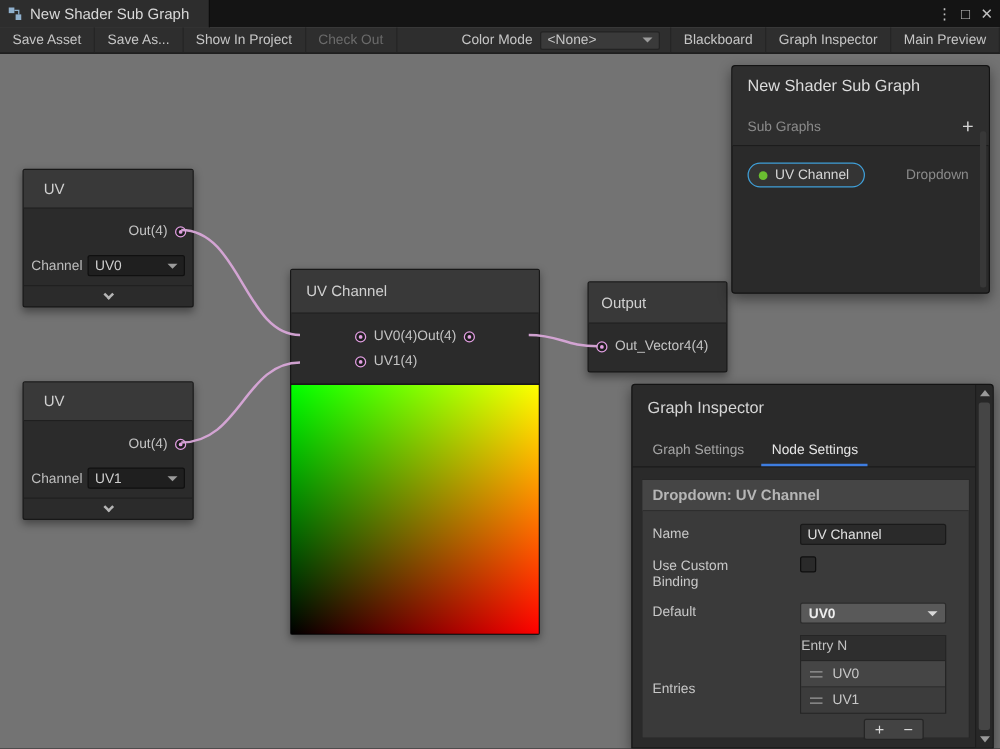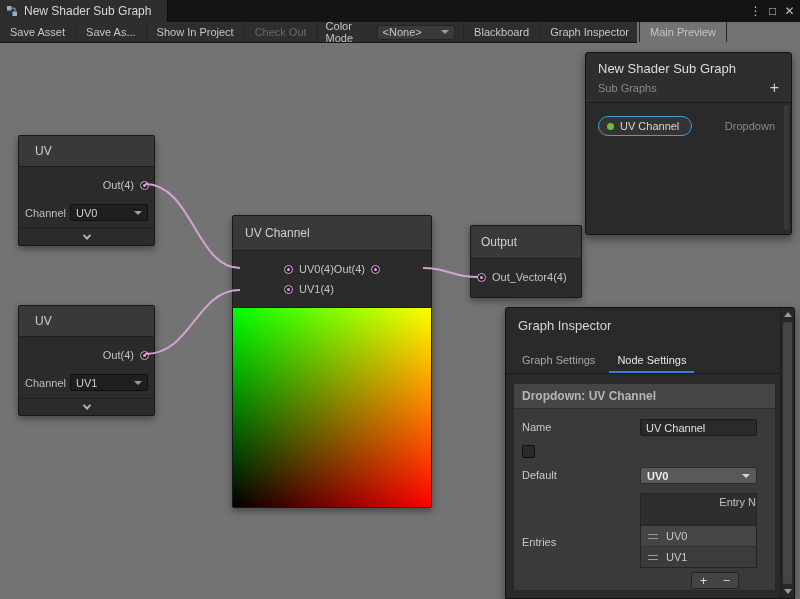--- a/index.html
+++ b/index.html
@@ -7,21 +7,21 @@
   body{font-family:"Liberation Sans",sans-serif;width:800px;height:599px;overflow:hidden}
   #app{position:relative;width:800px;height:599px;background:#737373;overflow:hidden;color:#c6c6c6}
 
   
   .titlebar{position:absolute;top:0;left:0;width:800px;height:22px;background:#141414;display:flex;align-items:stretch;z-index:30}
   .doc-tab{display:flex;align-items:center;gap:6px;background:#2d2d2d;padding:0 16px 0 6px;font-size:12px;color:#d8d8d8;border-right:1px solid #0c0c0c;cursor:pointer}
   .win-icons{margin-left:auto;display:flex;align-items:center;color:#c0c0c0;font-size:12px;padding-right:2px}
   .win-icons span{width:17px;text-align:center;cursor:pointer;line-height:22px}
 
   
-  .toolbar{position:absolute;top:22px;left:0;width:637px;height:21px;background:#2e2e2e;border-bottom:1px solid #161616;display:flex;align-items:stretch;font-size:11px;color:#c6c6c6;z-index:30}
+  .toolbar{position:absolute;top:22px;left:0;width:800px;height:21px;background:#2e2e2e;border-bottom:1px solid #161616;display:flex;align-items:stretch;font-size:11px;color:#c6c6c6;z-index:30}
   .tb-btn{padding:0 10px;display:flex;align-items:center;border-right:1px solid #252525;cursor:pointer;white-space:nowrap}
   .tb-btn.disabled{color:#6b6b6b;cursor:default}
   .cm-group{margin-left:auto;display:flex;align-items:center;padding:0 8px;gap:6px}
   .cm-label{color:#c6c6c6}
   .cm-select{width:96px;height:15px;background:#3a3a3a;border:1px solid #232323;border-radius:2px;display:flex;align-items:center;justify-content:space-between;padding:0 5px;cursor:pointer}
   .arrow-down{width:0;height:0;border-left:4px solid transparent;border-right:4px solid transparent;border-top:4px solid #9b9b9b}
   .arrow-down.light{border-top-color:#d8d8d8}
 
   
   .edges{position:absolute;inset:0;pointer-events:none;z-index:10}
@@ -52,21 +52,21 @@
   .output-node{width:112px}
   .output-node .node-h{padding:9px 10px}
   .output-node .prow{padding:12px 6px 14px 6px}
 
   
   .panel{position:absolute;background:#2a2a2a;border:1px solid #131313;border-radius:3px;box-shadow:0 4px 10px rgba(0,0,0,.45);z-index:20}
 
   .blackboard{left:585px;top:52px;width:207px;height:183px}
   .bb-header{padding:8px 12px;border-bottom:1px solid #1c1c1c;background:#2e2e2e;position:relative;border-radius:3px 3px 0 0}
   .bb-title{font-size:13px;color:#dcdcdc}
-  .bb-sub{font-size:11px;color:#8b8b8b;margin-top:6px}
+  .bb-sub{font-size:11px;color:#8b8b8b;margin-top:20px}
   .bb-add{position:absolute;right:12px;bottom:7px;font-size:16px;color:#d4d4d4;cursor:pointer;line-height:14px}
   .bb-row{display:flex;align-items:center;justify-content:space-between;padding:13px 16px 0 12px}
   .bb-pill{display:inline-flex;align-items:center;gap:6px;border:1px solid #3f9fd8;border-radius:11px;padding:3px 12px 3px 8px;font-size:11px;color:#d6d6d6;background:#343434;cursor:pointer}
   .bb-dot{width:7px;height:7px;border-radius:50%;background:#6abe30}
   .bb-type{font-size:11px;color:#8b8b8b}
   .bb-scroll{position:absolute;top:52px;bottom:4px;right:2px;width:5px;background:#383838;border-radius:2px;cursor:pointer}
 
   .inspector{left:505px;top:307px;width:290px;height:292px;border-radius:3px 3px 0 0}
   .gi-header{padding:10px 12px;font-size:13px;color:#d6d6d6;height:40px}
   .gi-tabs{display:flex;border-bottom:1px solid #1b1b1b;padding:0 6px;gap:2px;height:26px}
@@ -78,21 +78,21 @@
   .fields{padding:10px 8px 6px;font-size:11px;color:#c8c8c8}
   .frow{display:flex;margin-bottom:9px}
   .frow.center{align-items:center}
   .flabel{flex:0 0 118px;padding-top:2px}
   .flabel .wrap{display:inline-block;max-width:80px;line-height:13px}
   .fctl{flex:1;margin-right:10px}
   input.txt{width:100%;height:17px;background:#2a2a2a;border:1px solid #1a1a1a;border-radius:2px;color:#e0e0e0;font-size:11px;padding:0 5px;font-family:"Liberation Sans",sans-serif}
   .chk{width:13px;height:13px;background:#2a2a2a;border:1px solid #0f0f0f;border-radius:2px;cursor:pointer}
   .dd{height:17px;background:#595959;border:1px solid #2c2c2c;border-radius:2px;display:flex;align-items:center;justify-content:space-between;padding:0 6px;font-weight:bold;color:#ededed;cursor:pointer}
   .list{border:1px solid #252525;background:#383838}
-  .list-h{background:#2e2e2e;padding:2px 0 17px;text-align:right;color:#c2c2c2;border-bottom:1px solid #252525}
+  .list-h{background:#2e2e2e;padding:2px 0 5px;text-align:left;color:#c2c2c2;border-bottom:1px solid #252525}
   .list-row{display:flex;align-items:center;gap:8px;padding:4px 7px;background:#454545;cursor:pointer}
   .list-row.alt{background:#3c3c3c;border-top:1px solid #313131}
   .handle{width:10px;height:5px;border-top:1px solid #9a9a9a;border-bottom:1px solid #9a9a9a}
   .list-foot{display:flex;justify-content:flex-end;margin-top:4px;padding-right:18px}
   .pm{display:flex;background:#434343;border:1px solid #252525;border-radius:2px}
   .pm span{width:23px;text-align:center;font-size:13px;color:#d8d8d8;line-height:15px;cursor:pointer}
   .gi-scroll{position:absolute;top:0;bottom:0;right:0;width:14px;background:#272727;border-left:1px solid #1d1d1d;border-radius:0 3px 0 0}
   .sarr{position:absolute;left:3px;width:0;height:0;border-left:4px solid transparent;border-right:4px solid transparent;cursor:pointer}
   .sarr.up{top:4px;border-bottom:5px solid #999}
   .sarr.dn{bottom:4px;border-top:5px solid #999}
@@ -234,20 +234,21 @@
     <div class="gi-body">
       <div class="sec-h">Dropdown: UV Channel</div>
       <div class="fields">
         <div class="frow">
           <div class="flabel">Name</div>
           <div class="fctl">
             <input class="txt" type="text" value="UV Channel" style="">
           </div>
         </div>
         <div class="frow">
+          <div class="flabel"><span class="wrap">Use Custom Binding</span></div>
           <div class="fctl">
             <div class="chk"></div>
           </div>
         </div>
         <div class="frow">
           <div class="flabel">Default</div>
           <div class="fctl">
             <div class="dd">
               <span>UV0</span>
               <span class="arrow-down light"></span>

